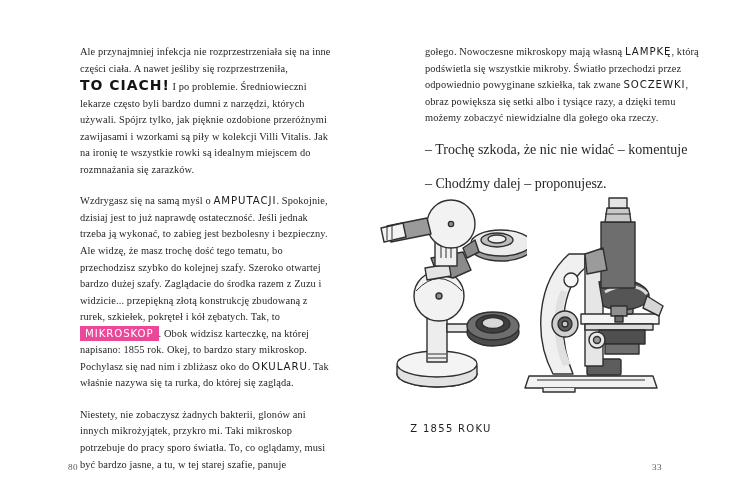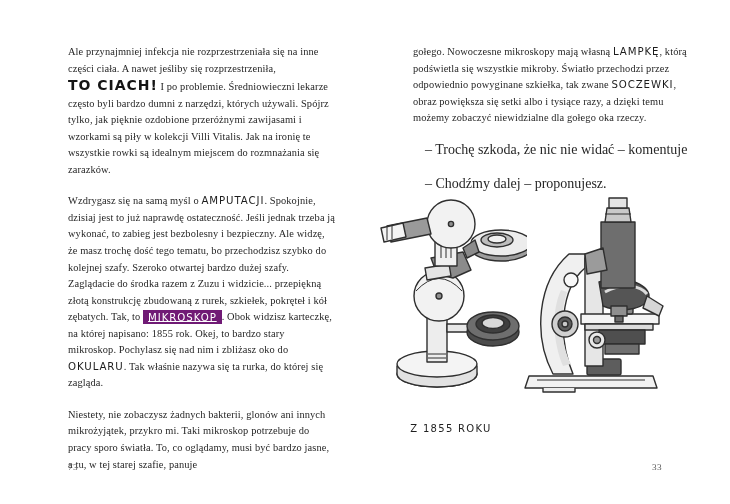--- a/index.html
+++ b/index.html
@@ -28,21 +28,21 @@
     box-sizing: border-box;
   }
   .page-left  { width: 365px; padding: 44px 30px 0 68px; }
   .page-right { width: 365px; padding: 44px 30px 0 48px; }
 
   
   .para {
     font-size: 10.4px;
     line-height: 16.55px;
     text-align: left;
-    margin: 0 0 15px 0;
+    margin: 0 0 15px 12px;
     letter-spacing: 0.01em;
     color: #262626;
   }
   .para:last-child { margin-bottom: 0; }
 
   .dialogue {
     font-size: 14px;
     line-height: 16.55px;
     margin: 0 0 18px 12px;
     color: #262626;
@@ -55,25 +55,24 @@
     font-size: 10.2px;
     letter-spacing: 0.09em;
     font-weight: 400;
     color: #1c1c1c;
     white-space: nowrap;
   }
   .term-box {
     font-family: "DejaVu Sans", sans-serif;
     font-size: 10.2px;
     letter-spacing: 0.09em;
-    background: #701a75;
+    background: #ec4899;
     color: #ffffff;
     padding: 1.5px 5px 2px 5px;
     white-space: nowrap;
-    text-decoration: underline;
   }
   .shout {
     font-family: "DejaVu Sans", sans-serif;
     font-weight: bold;
     font-size: 14px;
     letter-spacing: 0.07em;
     color: #141414;
     white-space: nowrap;
   }
 
@@ -130,21 +129,21 @@
     </p>
 
     <p class="para">
       <span>Wzdrygasz się na samą myśl o </span><span class="term">AMPUTACJI</span><span>. Spokojnie, dzisiaj jest to już naprawdę ostateczność. Jeśli jednak trzeba ją wykonać, to zabieg jest bezbolesny i bezpieczny. Ale widzę, że masz trochę dość tego tematu, bo przechodzisz szybko do kolejnej szafy. Szeroko otwartej bardzo dużej szafy. Zaglądacie do środka razem z Zuzu i widzicie... przepiękną złotą konstrukcję zbudowaną z rurek, szkiełek, pokręteł i kół zębatych. Tak, to </span><span class="term-box">MIKROSKOP</span><span>. Obok widzisz karteczkę, na której napisano: 1855 rok. Okej, to bardzo stary mikroskop. Pochylasz się nad nim i zbliżasz oko do </span><span class="term">OKULARU</span><span>. Tak właśnie nazywa się ta rurka, do której się zagląda.</span>
     </p>
 
     <p class="para">
       <span>Niestety, nie zobaczysz żadnych bakterii, glonów ani innych mikrożyjątek, przykro mi. Taki mikroskop potrzebuje do pracy sporo światła. To, co oglądamy, musi być bardzo jasne, a tu, w tej starej szafie, panuje</span>
     </p>
 
-    <div class="folio folio-left">73</div>
+    <div class="folio folio-left">80</div>
   </div>
 
   <div class="page page-right">
 
     <p class="para">
       <span>gołego. Nowoczesne mikroskopy mają własną </span><span class="term">LAMPKĘ</span><span>, którą podświetla się wszystkie mikroby. Światło przechodzi przez odpowiednio powyginane szkiełka, tak zwane </span><span class="term">SOCZEWKI</span><span>, obraz powiększa się setki albo i tysiące razy, a dzięki temu możemy zobaczyć niewidzialne dla gołego oka rzeczy.</span>
     </p>
 
     <p class="dialogue">
       <span>– Trochę szkoda, że nic nie widać – komentuje</span>

